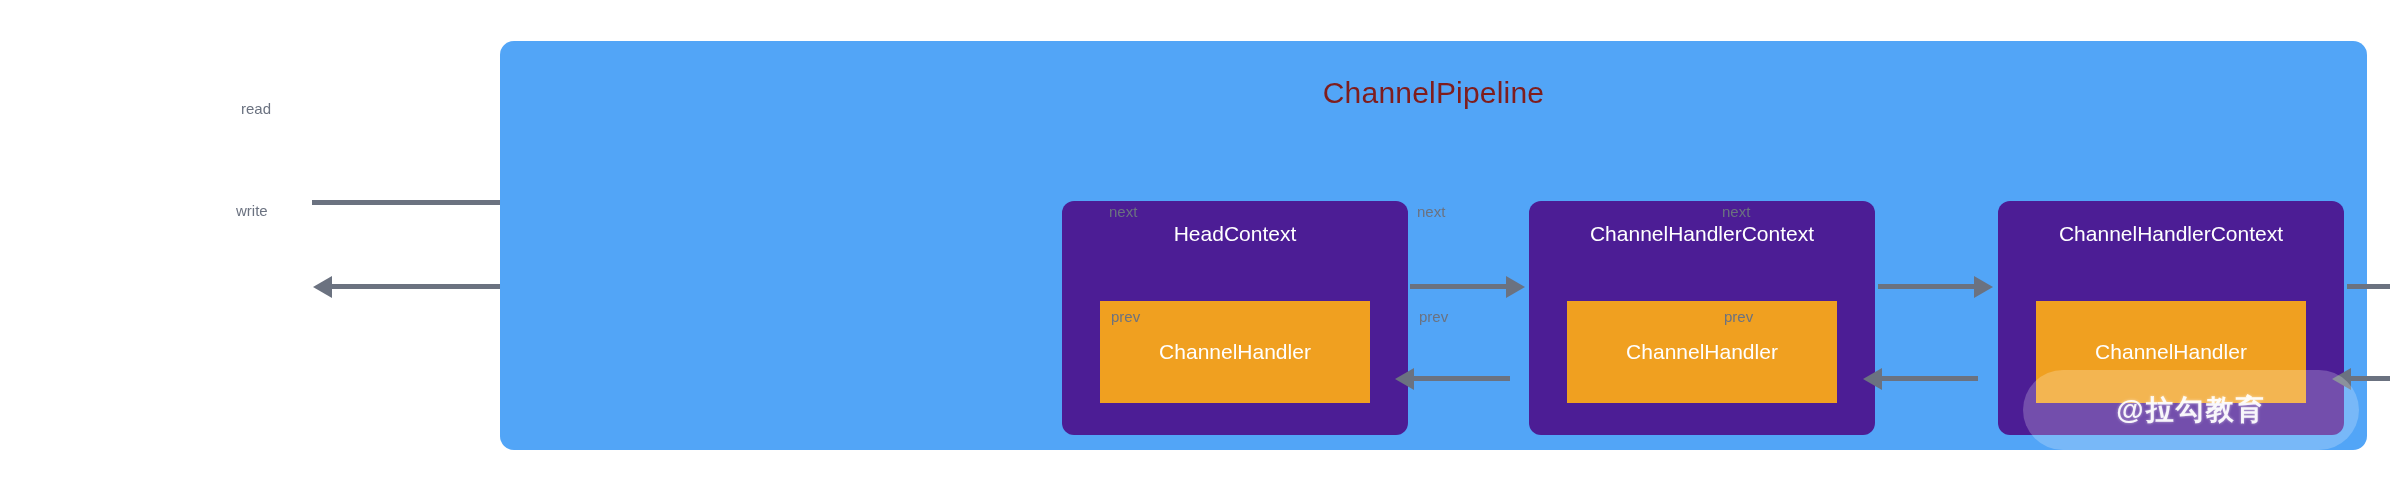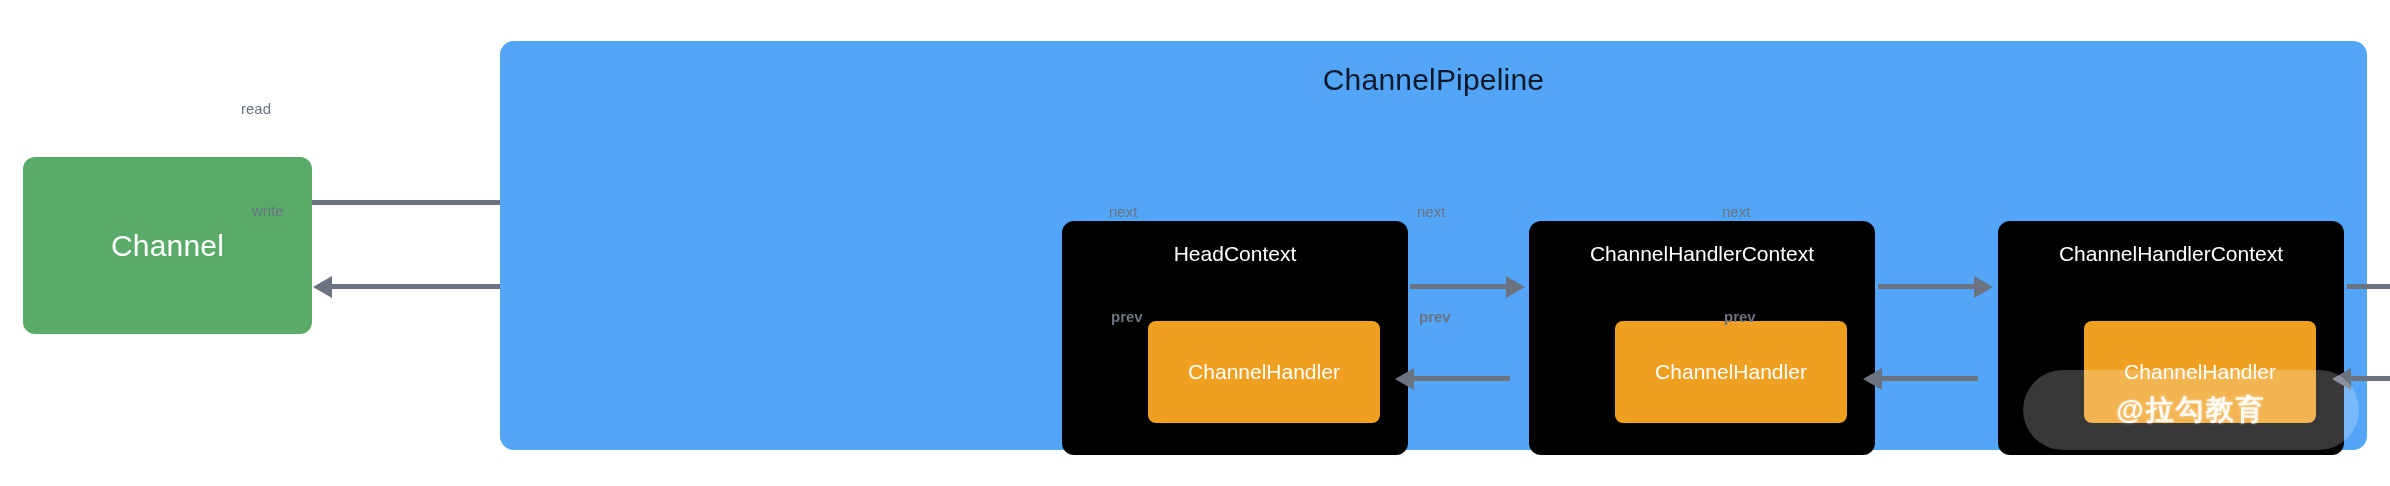--- a/index.html
+++ b/index.html
@@ -45,36 +45,36 @@
     left: 500px;
     top: 41px;
     width: 1867px;
     height: 409px;
     background: #52a5f7;
     border-radius: 14px;
   }
   .pipeline-title {
     position: absolute;
     left: 0;
-    top: 22px;
+    top: 35px;
     width: 100%;
     text-align: center;
-    color: #0f172a;
+    color: #7f1d1d;
     font-size: 30px;
     font-weight: 400;
     letter-spacing: 0.2px;
   }
 
   
   .context-box {
     position: absolute;
-    top: 180px;
+    top: 160px;
     width: 346px;
     height: 234px;
-    background: #000000;
+    background: #4c1d95;
     border-radius: 12px;
   }
   .ctx-0 { left: 562px; }
   .ctx-1 { left: 1029px; }
   .ctx-2 { left: 1498px; }
 
   .context-title {
     position: absolute;
     left: 0;
     top: 21px;
@@ -84,28 +84,27 @@
     font-size: 21px;
     font-weight: 400;
     white-space: nowrap;
   }
 
   
   .handler-box {
     position: absolute;
     left: 38px;
     top: 100px;
-    width: 232px;
+    width: 270px;
     height: 102px;
     background: #f0a020;
-    border-radius: 8px;
+    border-radius: 0;
     display: flex;
     align-items: center;
     justify-content: center;
-    margin-left: 48px;
   }
   .handler-label {
     color: #ffffff;
     font-size: 21px;
     font-weight: 400;
     white-space: nowrap;
   }
 
   
   .arrow {
@@ -138,31 +137,31 @@
     color: #6b7280;
     font-size: 15px;
     font-weight: 400;
     white-space: nowrap;
   }
 
   
   .arrow-read  { left: 312px; top: 200px; width: 192px; }
   .arrow-write { left: 330px; top: 284px; width: 174px; }
   .label-read  { left: 241px; top: 100px; }
-  .label-write { left: 236px; top: 202px; margin-left: 16px; }
+  .label-write { left: 236px; top: 202px; }
 
   
   .arrow-next { top: 243px; width: 98px; }
   .arrow-prev { top: 335px; width: 98px; }
   .n0 { left: 910px; }  .p0 { left: 912px; }
   .n1 { left: 1378px; } .p1 { left: 1380px; }
   .n2 { left: 1847px; } .p2 { left: 1849px; }
 
   .label-next { top: 130px; }
-  .label-prev { top: 235px; font-weight: bold; }
+  .label-prev { top: 235px; }
   .ln0 { left: 609px; } .lp0 { left: 611px; }
   .ln1 { left: 917px; } .lp1 { left: 919px; }
   .ln2 { left: 1222px; } .lp2 { left: 1224px; }
 
   
   .pipeline-panel .arrow-label { position: absolute; margin-top: 32px; }
 
   
   .watermark {
     position: absolute;
@@ -184,23 +183,20 @@
     letter-spacing: 2px;
     white-space: nowrap;
     text-shadow: 0 0 3px rgba(255,255,255,0.55);
   }
 </style>
 </head>
 <body>
 
 <div id="canvas">
 
-  <div class="channel-box">
-    <span class="channel-label">Channel</span>
-  </div>
 
   <div class="arrow right arrow-read"></div>
   <div class="arrow-label label-read">read</div>
 
   <div class="arrow left arrow-write"></div>
   <div class="arrow-label label-write">write</div>
 
   <div class="pipeline-panel">
 
     <div class="pipeline-title">ChannelPipeline</div>

